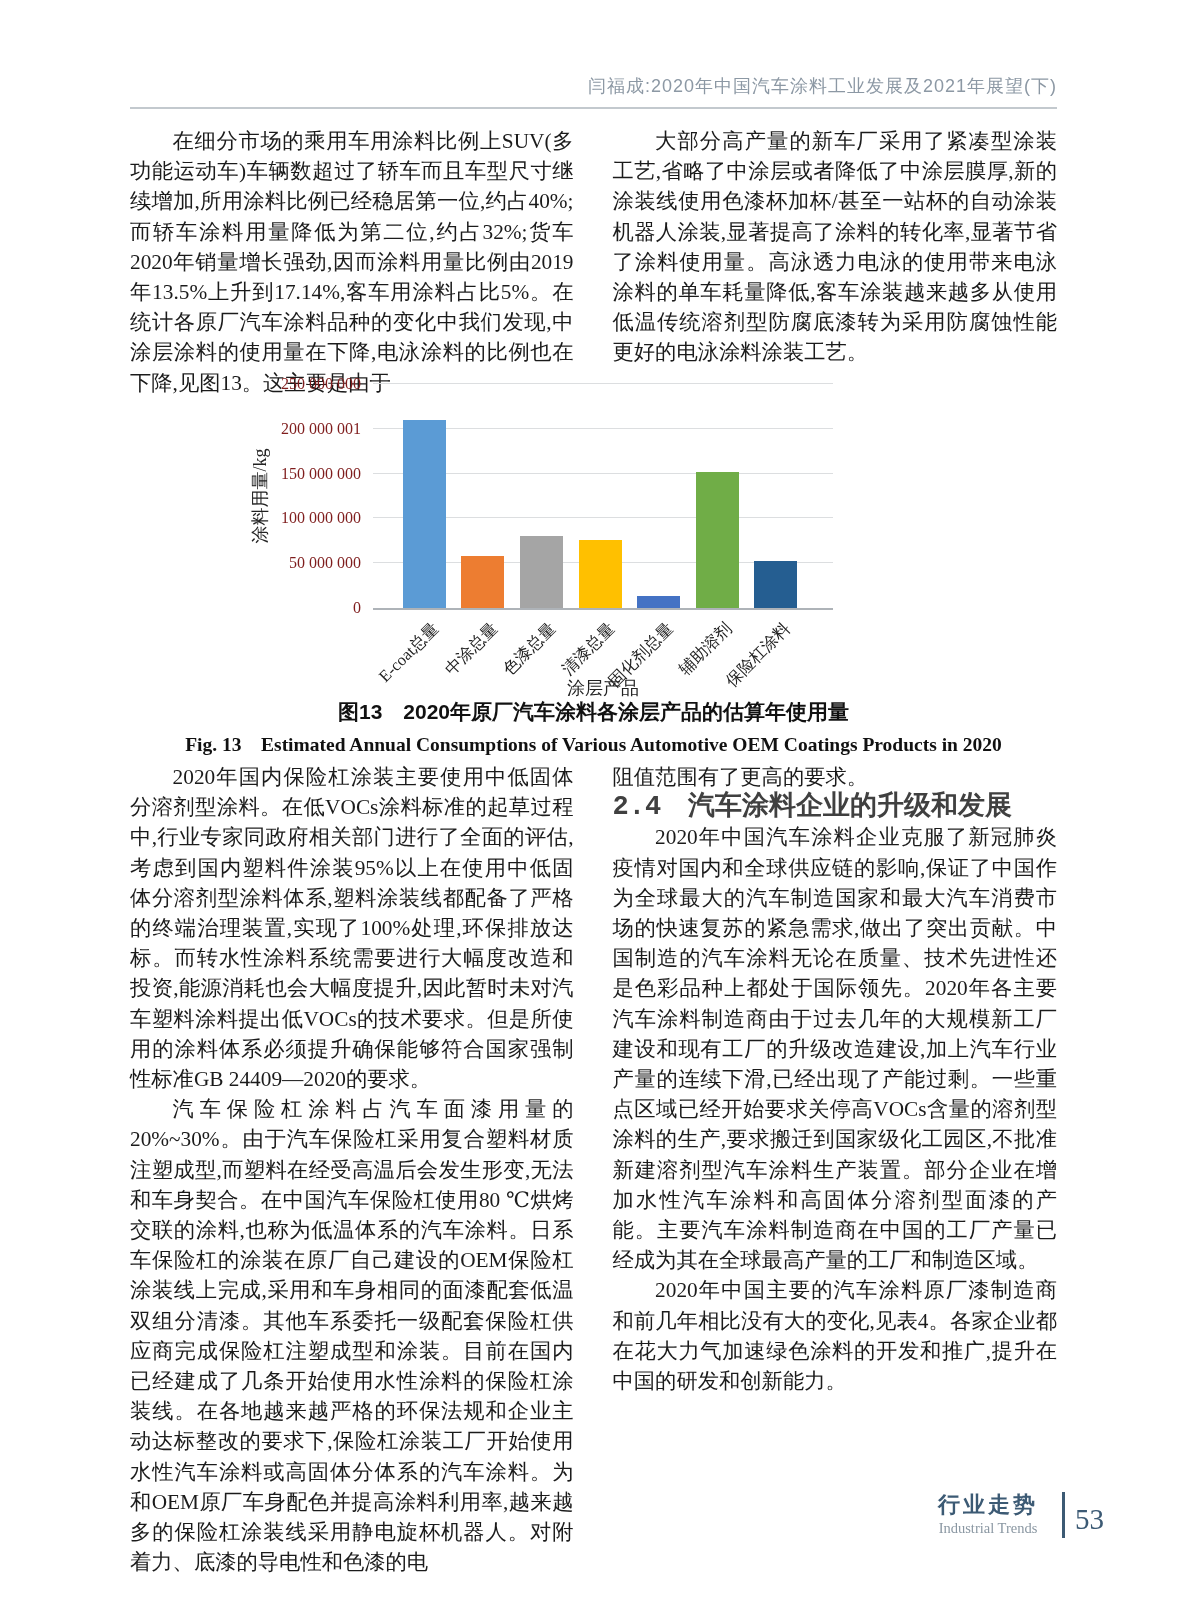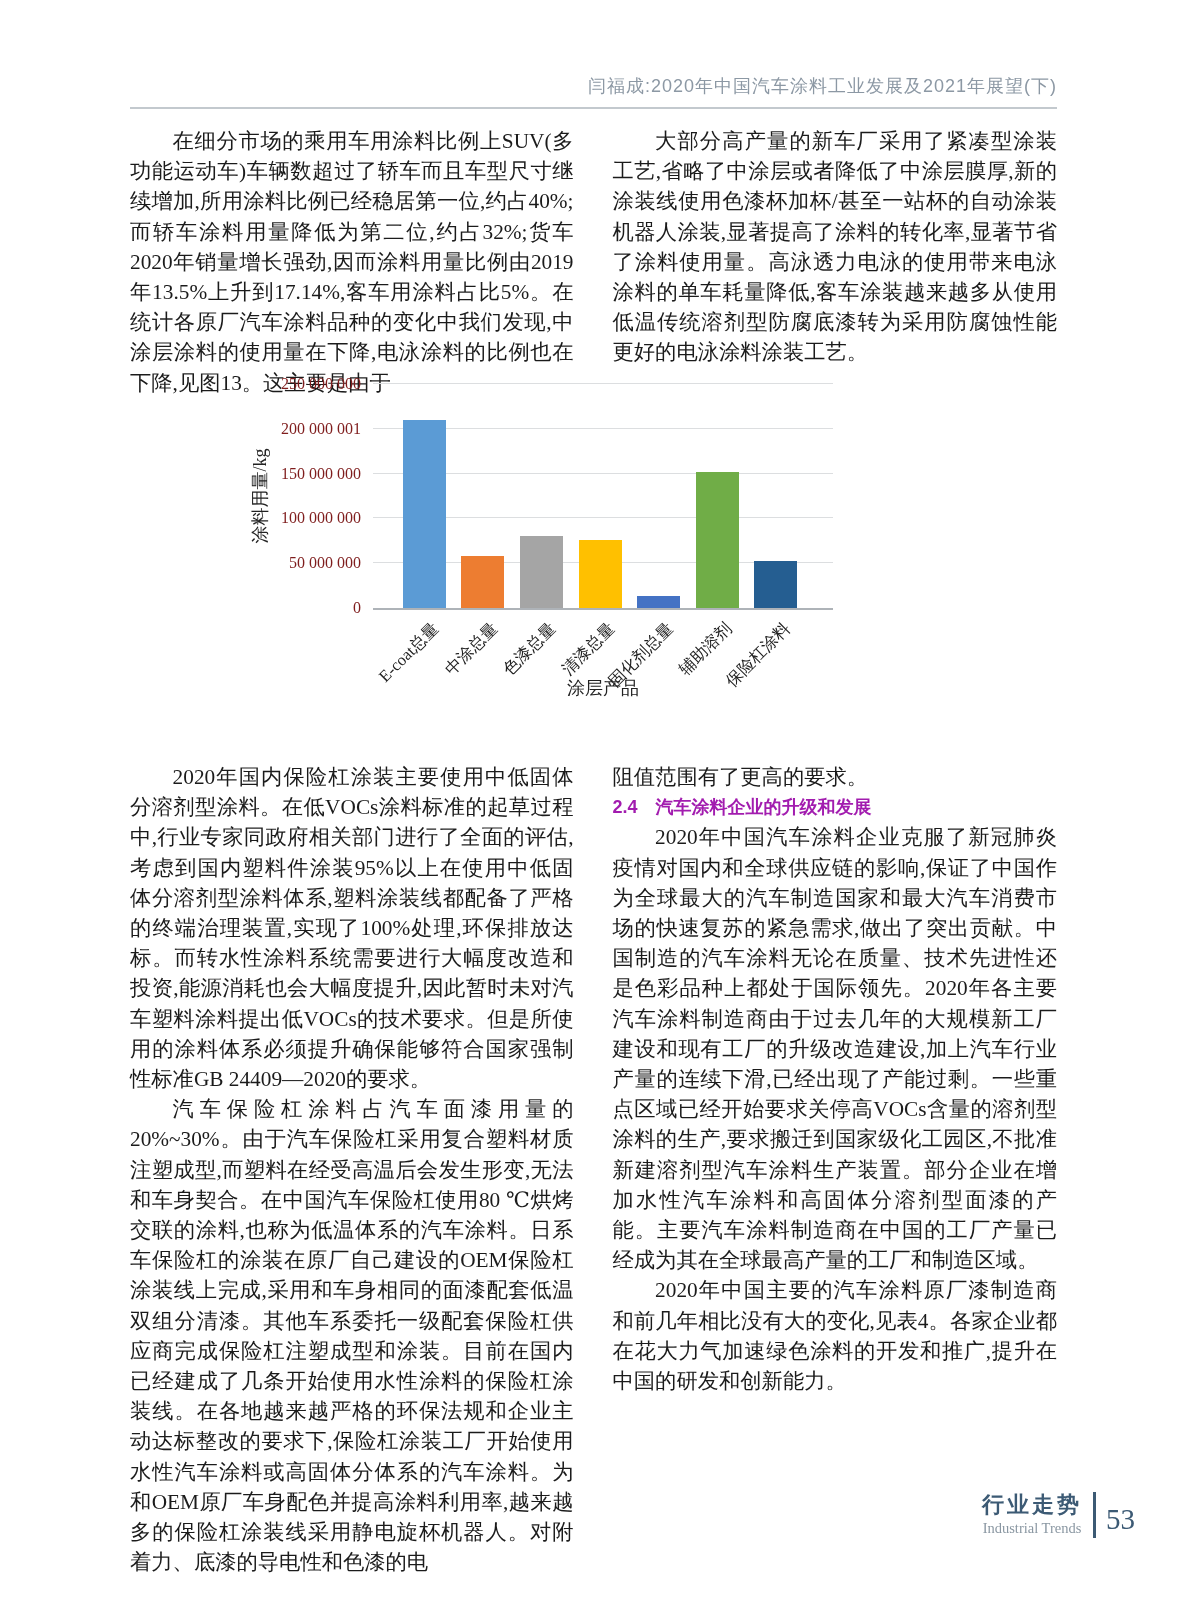--- a/index.html
+++ b/index.html
@@ -23,22 +23,22 @@
   .cols.top { top:126px; }
   .cols.bottom { top:762px;justify-content:center; }
   .col { width:450px; }
   .col.rightcol { width:451px;margin-left:13px; }
   .para {
     margin:0; font-size:21.3px; line-height:30.2px; text-align:justify;
     color:#1b1b1b;
   }
   .para.indent { text-indent:2em; }
   .section-heading {
-    margin:0; font-size:18px; line-height:30.2px; font-weight:bold;
-    font-family:Liberation Sans, sans-serif; color:#a21caf;
+    margin:0; font-size:27px; line-height:30.2px; font-weight:bold;
+    font-family:Liberation Mono, monospace; color:#404040;
   }
 
   
   .figure { position:absolute; top:368px; left:130px; width:927px; height:392px; margin:0; }
   .plot {
     position:absolute; left:243px; top:16px; width:460px; height:224px;
     border-bottom:2px solid #aeb3b8;
   }
   .gridline { position:absolute; left:0; width:100%; height:1px; background:#dcdee0; }
   .ytick {
@@ -60,21 +60,21 @@
   }
   .figcap { position:absolute; top:330px; left:0; width:927px; text-align:center; }
   .cap-cn {
     font-family:"Liberation Sans","DejaVu Sans",sans-serif;
     font-weight:bold; font-size:21px; color:#111;
   }
   .cap-en { margin-top:5px; font-weight:bold; font-size:19.5px; color:#111; }
 
   
   .footer { position:absolute; left:938px; top:1492px; display:flex; align-items:stretch; }
-  .footer-labels { text-align:center; padding-right:11px;margin-left:44px; }
+  .footer-labels { text-align:center; padding-right:24px; }
   .f-cn {
     font-family:"Liberation Sans","DejaVu Sans",sans-serif; font-weight:bold;
     font-size:22px; letter-spacing:3px; color:#3c5a74; line-height:26px;
   }
   .f-en { font-size:14.5px; color:#8a97a2; line-height:20px; }
   .f-bar { width:3px; background:#3c5a74; margin-right:10px; }
   .f-num { font-size:29px; color:#3c5a74; align-self:center; padding-top:8px; }
 </style>
 </head>
 <body>
@@ -118,20 +118,24 @@
         <div class="bar" style="left: 205.5px; height: 68.096px; background: rgb(255, 192, 0);"></div>
         <div class="xlabel" style="top: 234px; right: 229px;">清漆总量</div>
         <div class="bar" style="left: 264.071px; height: 11.648px; background: rgb(68, 114, 196);"></div>
         <div class="xlabel" style="top: 234px; right: 170.429px;">固化剂总量</div>
         <div class="bar" style="left: 322.643px; height: 136.192px; background: rgb(112, 173, 71);"></div>
         <div class="xlabel" style="top: 234px; right: 111.857px;">辅助溶剂</div>
         <div class="bar" style="left: 381.214px; height: 47.488px; background: rgb(37, 94, 145);"></div>
         <div class="xlabel" style="top: 234px; right: 53.2857px;">保险杠涂料</div>
       </div>
     <div class="x-title">涂层产品</div>
+    <figcaption class="figcap">
+      <div class="cap-cn">图13　2020年原厂汽车涂料各涂层产品的估算年使用量</div>
+      <div class="cap-en">Fig. 13　Estimated Annual Consumptions of Various Automotive OEM Coatings Products in 2020</div>
+    </figcaption>
   </figure>
 
   <div class="cols bottom">
     <div class="col">
       <p class="para indent">2020年国内保险杠涂装主要使用中低固体分溶剂型涂料。在低VOCs涂料标准的起草过程中,行业专家同政府相关部门进行了全面的评估,考虑到国内塑料件涂装95%以上在使用中低固体分溶剂型涂料体系,塑料涂装线都配备了严格的终端治理装置,实现了100%处理,环保排放达标。而转水性涂料系统需要进行大幅度改造和投资,能源消耗也会大幅度提升,因此暂时未对汽车塑料涂料提出低VOCs的技术要求。但是所使用的涂料体系必须提升确保能够符合国家强制性标准GB 24409—2020的要求。</p>
       <p class="para indent">汽车保险杠涂料占汽车面漆用量的20%~30%。由于汽车保险杠采用复合塑料材质注塑成型,而塑料在经受高温后会发生形变,无法和车身契合。在中国汽车保险杠使用80 ℃烘烤交联的涂料,也称为低温体系的汽车涂料。日系车保险杠的涂装在原厂自己建设的OEM保险杠涂装线上完成,采用和车身相同的面漆配套低温双组分清漆。其他车系委托一级配套保险杠供应商完成保险杠注塑成型和涂装。目前在国内已经建成了几条开始使用水性涂料的保险杠涂装线。在各地越来越严格的环保法规和企业主动达标整改的要求下,保险杠涂装工厂开始使用水性汽车涂料或高固体分体系的汽车涂料。为和OEM原厂车身配色并提高涂料利用率,越来越多的保险杠涂装线采用静电旋杯机器人。对附着力、底漆的导电性和色漆的电</p>
     </div>
     <div class="col rightcol">
       <p class="para">阻值范围有了更高的要求。</p>
       <h3 class="section-heading">2.4　汽车涂料企业的升级和发展</h3>

